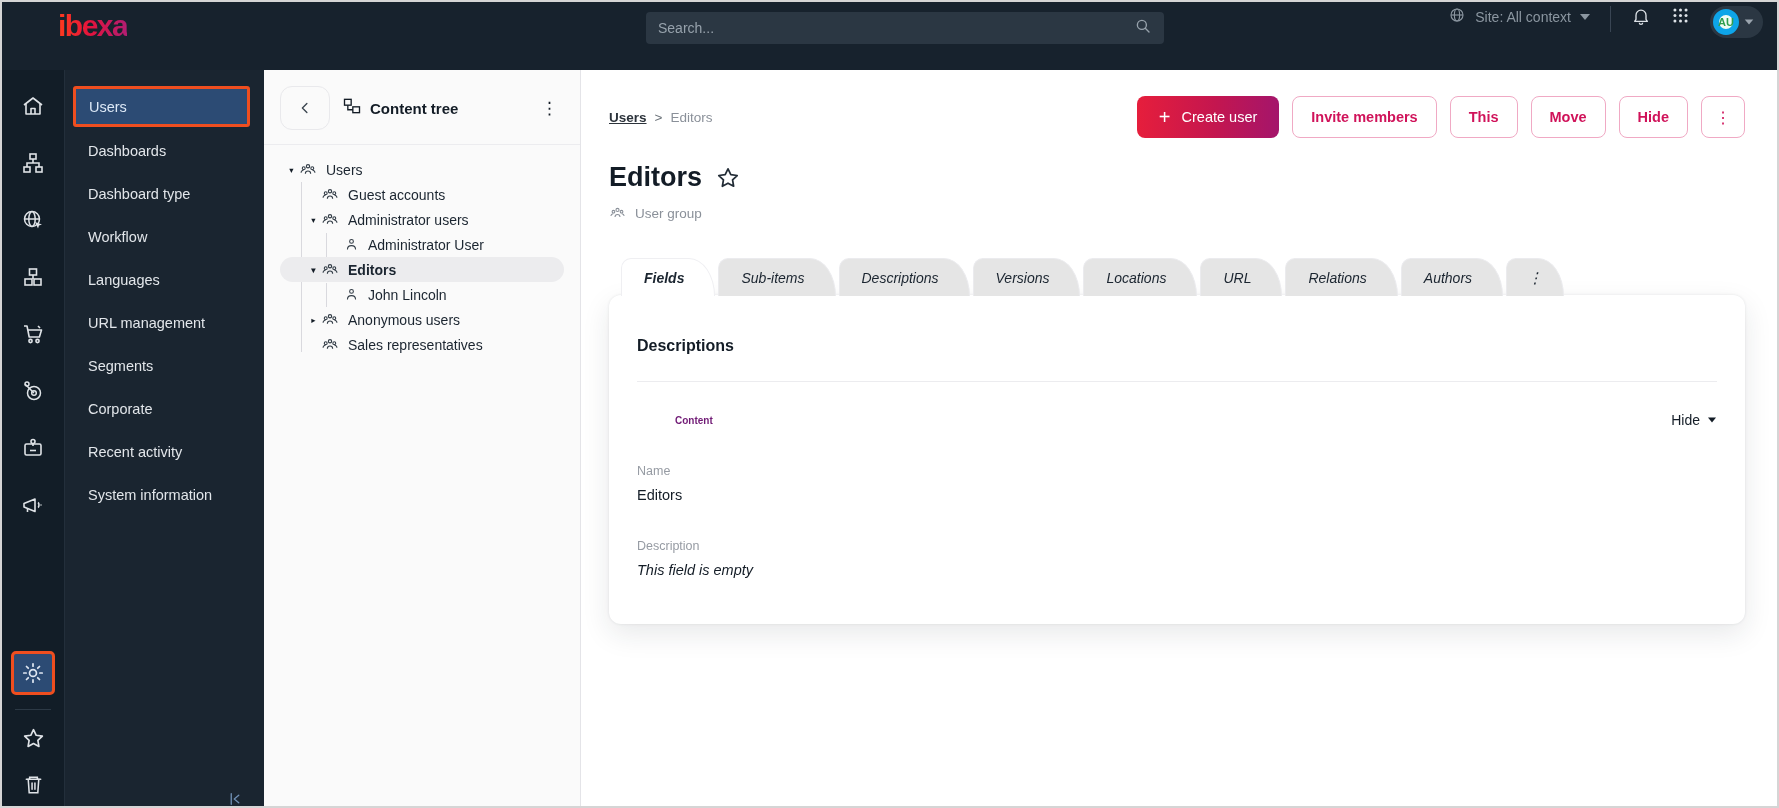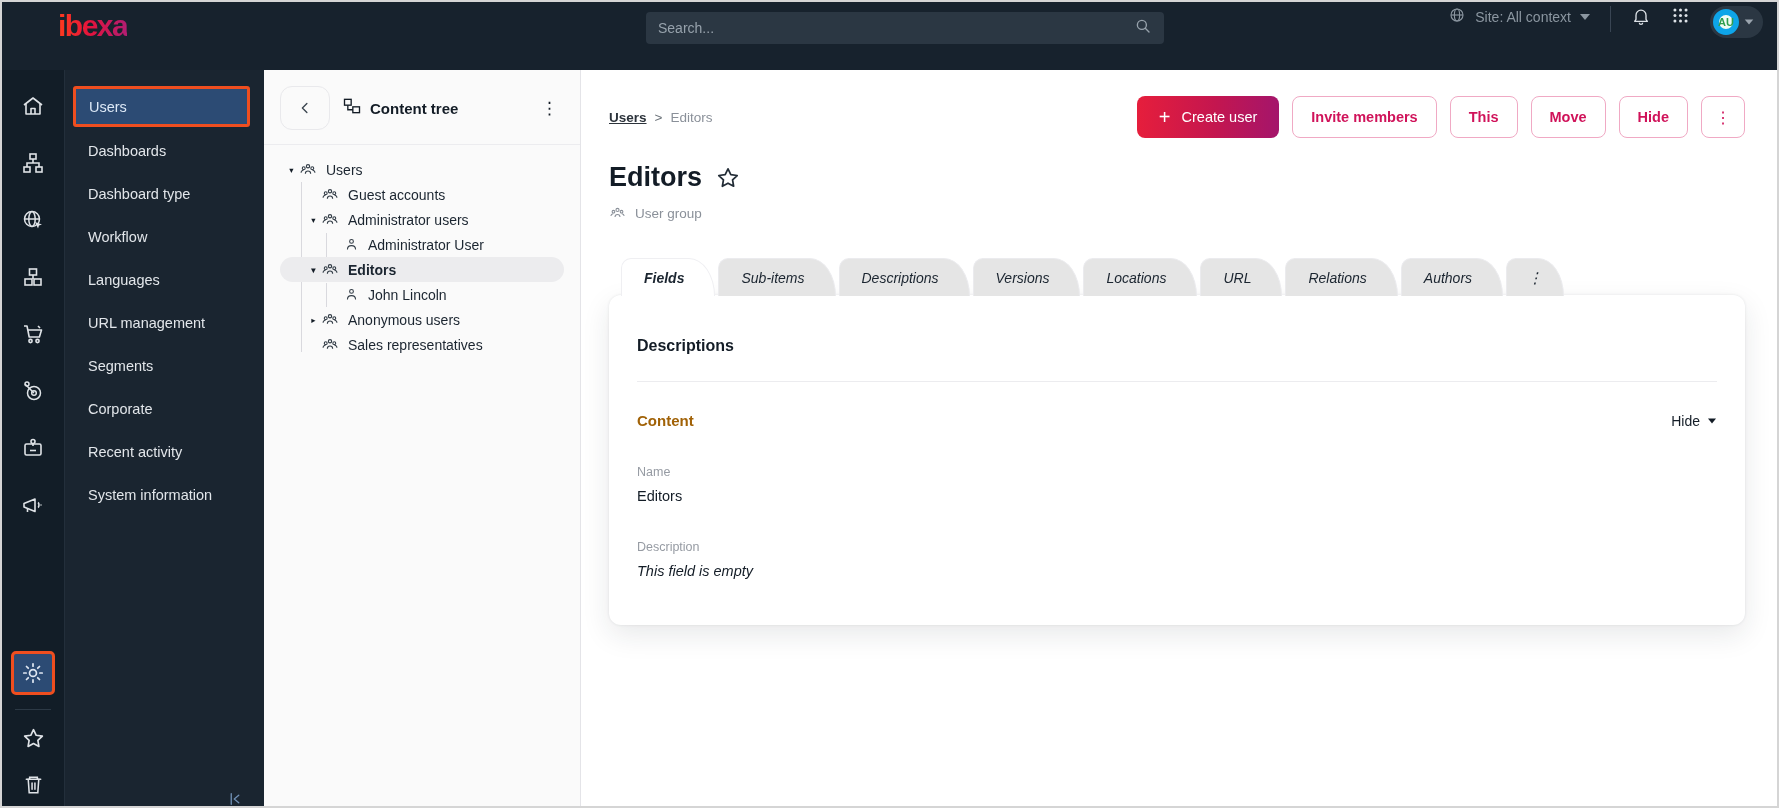--- a/index.html
+++ b/index.html
@@ -163,21 +163,21 @@
   
   .card {
     position: relative; z-index: 1; margin-top: -1px;
     background: #fff; border-radius: 12px; min-height: 312px;
     box-shadow: 0 0 3px rgba(25,35,45,.10), 0 10px 28px rgba(25,35,45,.10);
     padding: 42px 28px 46px 28px;
   }
   .card-section-title { font-size: 16px; font-weight: bold; color: #131c26; }
   .card-hr { border: none; border-top: 1px solid #ececef; margin-top: 26px; }
   .group-row { margin-top: 30px; display: flex; justify-content: space-between; align-items: center; }
-  .group-title { font-size: 15px; font-weight: bold; color: #a16207; }
+  .group-title { font-size: 10px; font-weight: bold; color: #701a75; margin-left: 38px; }
   .collapse-toggle { display: flex; align-items: center; gap: 7px; font-size: 14px; color: #131c26; cursor: pointer; }
   .collapse-toggle .chev-down { border-top-color: #131c26; transform: scale(.8); }
   .field-label { margin-top: 36px; font-size: 12.5px; color: #969ba3; }
   .field-value { margin-top: 9px; font-size: 14.5px; color: #131c26; }
   .field-value.empty { font-style: italic; }
 </style>
 </head>
 <body>
 
 <div class="frame">

